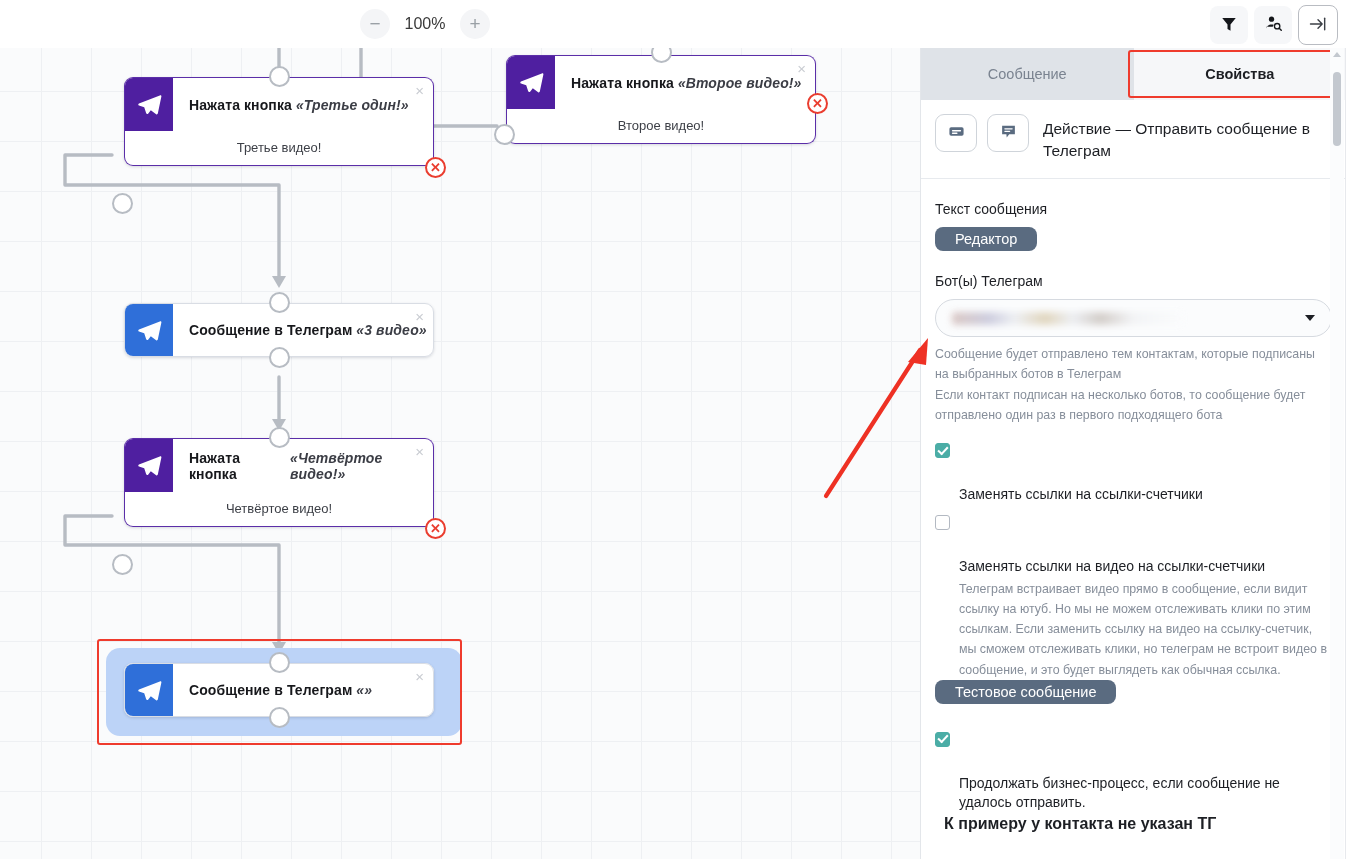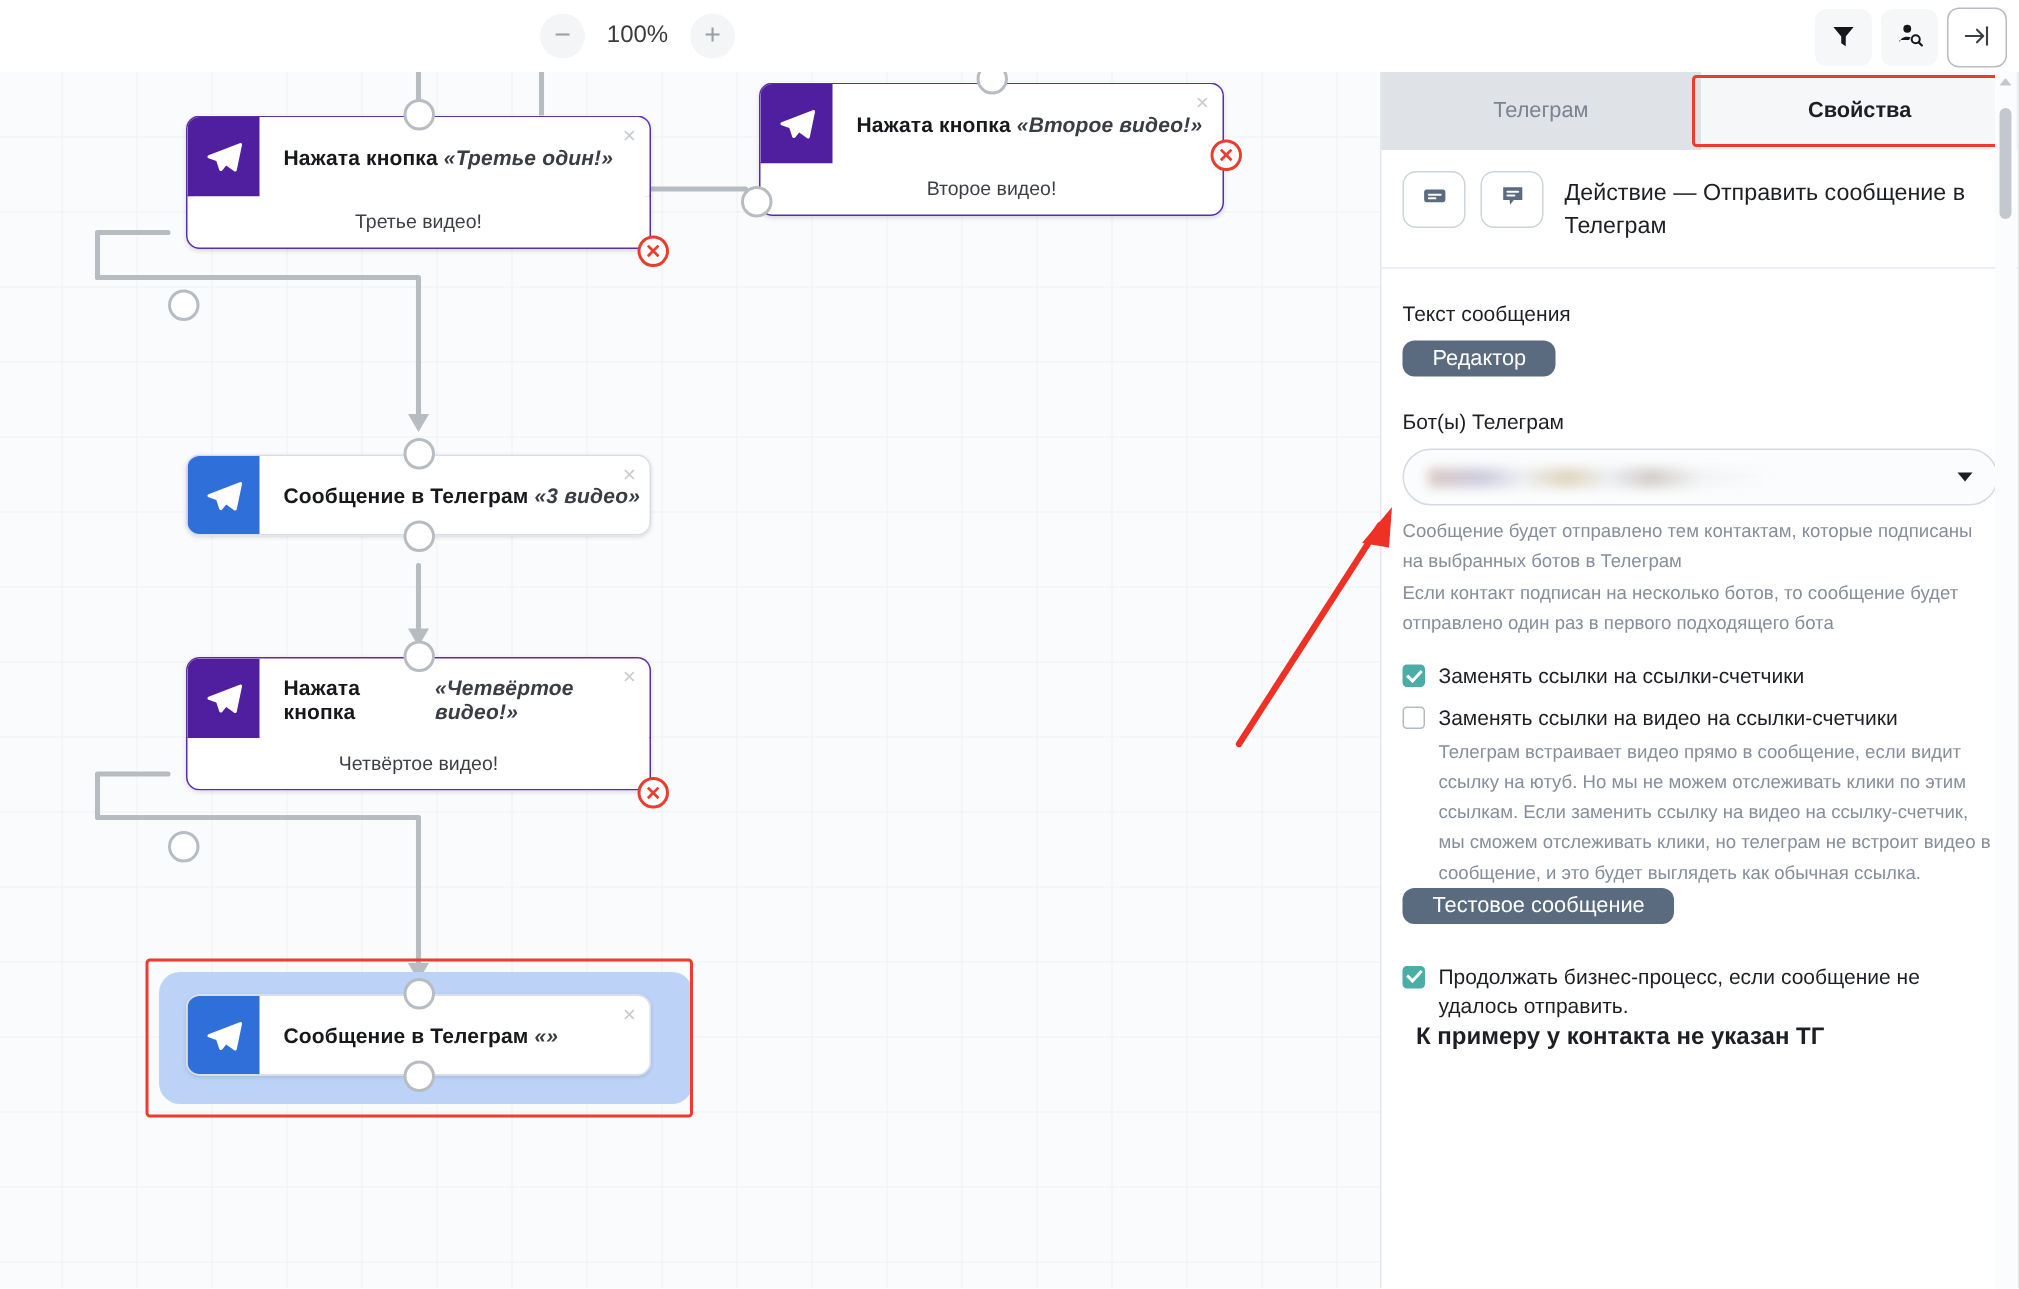--- a/index.html
+++ b/index.html
@@ -192,21 +192,21 @@
   .chk {
     width: 15px; height: 15px; flex: 0 0 15px; margin-top: 2px;
     border-radius: 3px; border: 1.5px solid #b3b9c2; background: #fff; cursor: pointer;
     display: flex; align-items: center; justify-content: center;
   }
   .chk.on { background: #4bada6; border-color: #4bada6; }
   .chk.on::after {
     content: ""; width: 4px; height: 8px; border: solid #fff;
     border-width: 0 2px 2px 0; transform: rotate(43deg) translate(-1px,-1px);
   }
-  .chk-lbl { font-size: 14px; color: #1d1f24; line-height: 1.35; }
+  .chk-lbl { font-size: 14px; color: #1d1f24; line-height: 1.35; margin-top: 44px; }
   .chk-desc { font-size: 12.4px; color: #868e9a; line-height: 1.62; margin-left: 24px; margin-top: 3px; }
   .chk-note { font-size: 16px; color: #1d1f24; margin-left: 9px; margin-top: 2px; line-height: 1.35; font-weight: bold; }
 </style>
 </head>
 <body>
 
 <div id="app">
 
   <div class="topbar">
     <div class="zoom-ctl">
@@ -381,21 +381,21 @@
   <div class="cv-divider"></div>
 
   <svg class="ann-arrow" viewBox="0 0 130 175">
     <path d="M16 166 L110 20" stroke="#ee3124" stroke-width="4.2" stroke-linecap="round" fill="none"></path>
     <path d="M118 8 L98 32 L116 35 Z" fill="#ee3124"></path>
   </svg>
 
   <div class="panel">
 
     <div class="panel-tabs">
-      <div class="p-tab">Телеграм</div>
+      <div class="p-tab">Сообщение</div>
       <div class="p-tab active">Свойства</div>
       <div class="tab-frame"></div>
     </div>
 
     <div class="panel-body">
 
       <div class="act-head">
         <div class="act-row">
           <div class="act-ico">
             <span>

